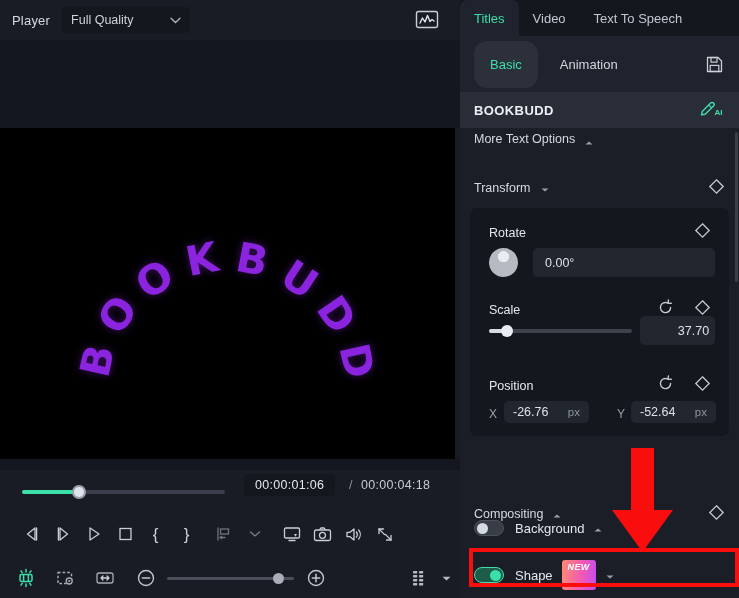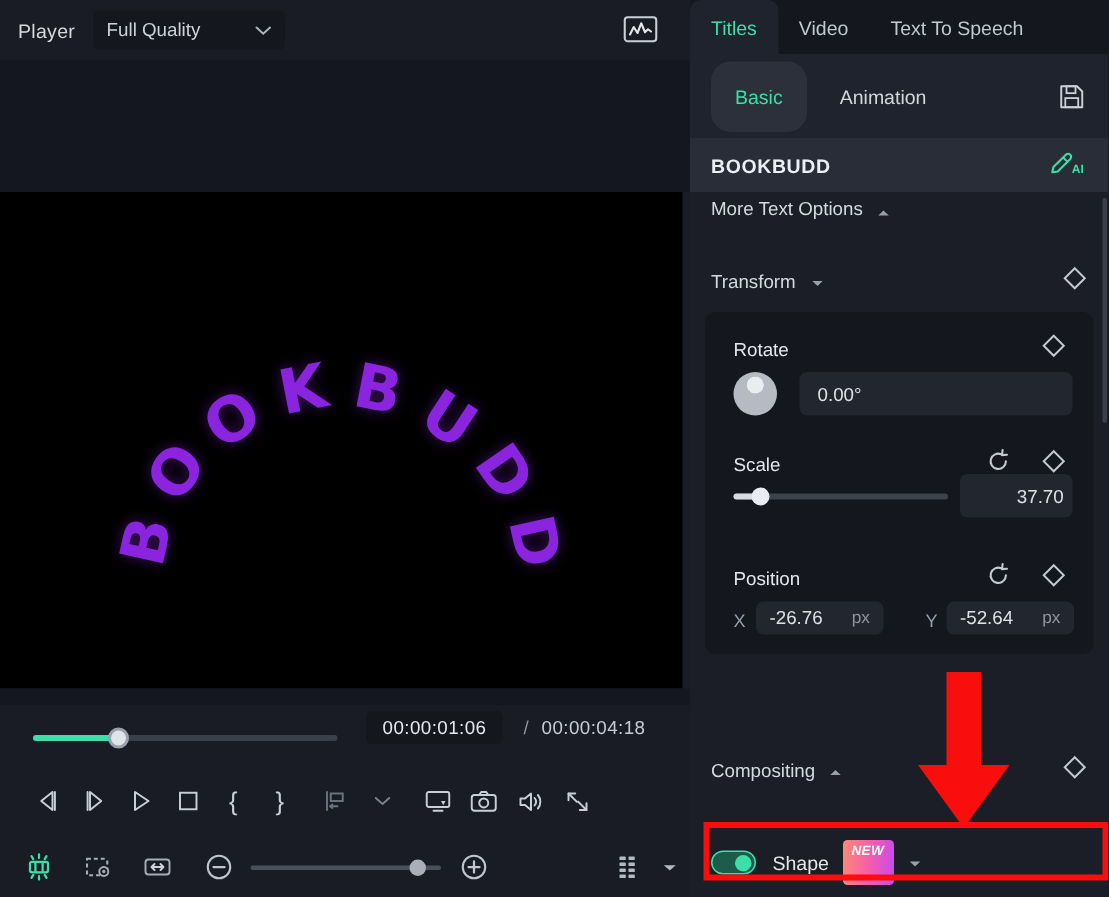--- a/index.html
+++ b/index.html
@@ -589,20 +589,31 @@
               <path d="M1.5 4.6 L5 1.4 L8.5 4.6 Z" fill="#9aa0ab"></path>
             </svg>
         </span>
         <span class="kf-diamond">
           <svg width="17" height="17" viewBox="0 0 17 17">
               <path d="M8.5 1.8 L15.2 8.5 L8.5 15.2 L1.8 8.5 Z" fill="none" stroke="#c5cad2" stroke-width="1.3"></path>
             </svg>
         </span>
       </div>
 
+      <div class="row-bg">
+        <div class="toggle off">
+            <div class="tk"></div>
+          </div>
+        <span class="tog-label">Background</span>
+        <span class="caret">
+          <svg width="10" height="6" viewBox="0 0 10 6">
+              <path d="M1.5 4.6 L5 1.4 L8.5 4.6 Z" fill="#9aa0ab"></path>
+            </svg>
+        </span>
+      </div>
 
       <div class="row-shape">
         <div class="toggle on">
             <div class="tk"></div>
           </div>
         <span class="tog-label">Shape</span>
         <span class="new-badge">NEW</span>
         <span class="caret">
           <svg width="10" height="6" viewBox="0 0 10 6">
               <path d="M1.5 1.4 L5 4.6 L8.5 1.4 Z" fill="#9aa0ab"></path>

